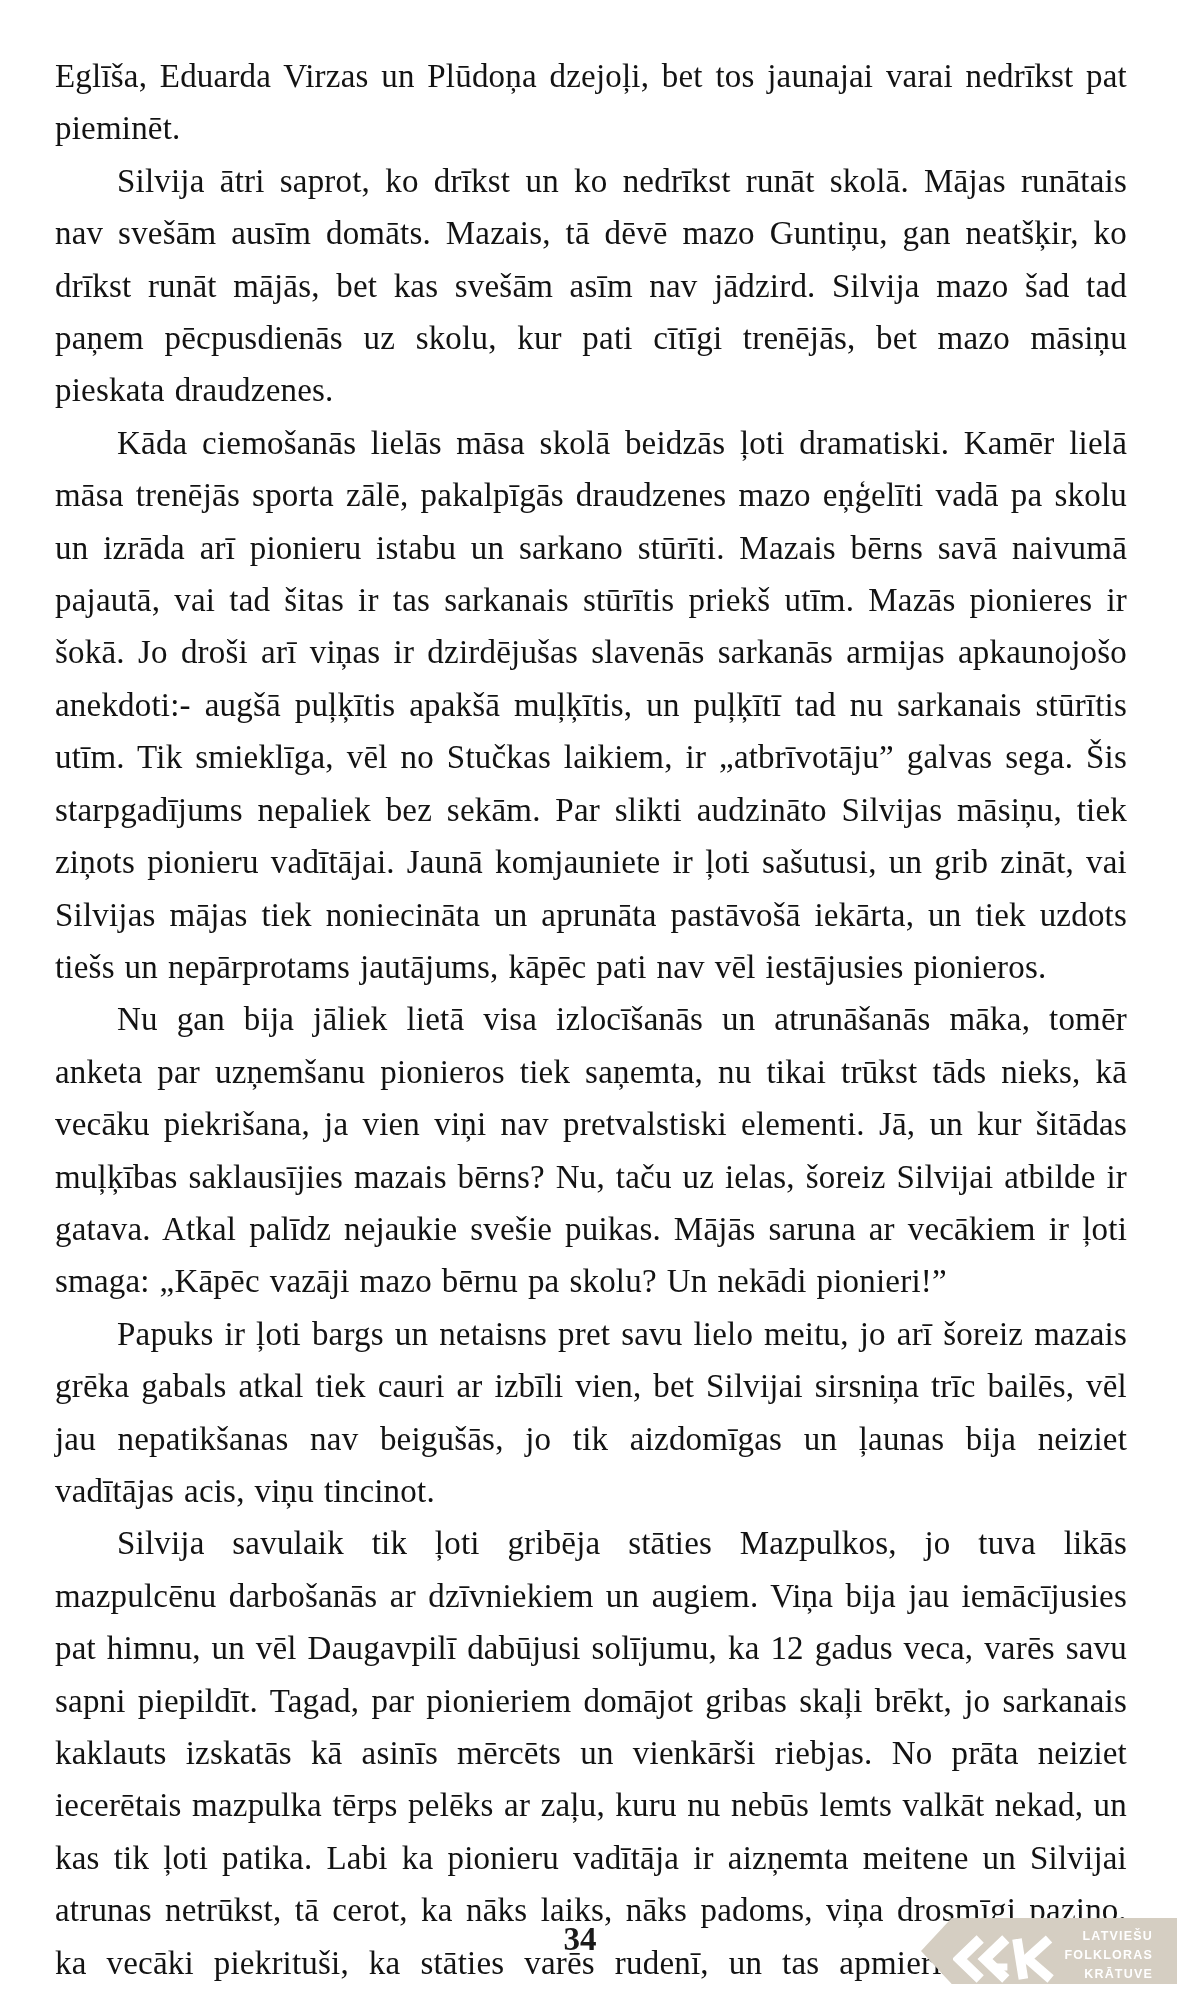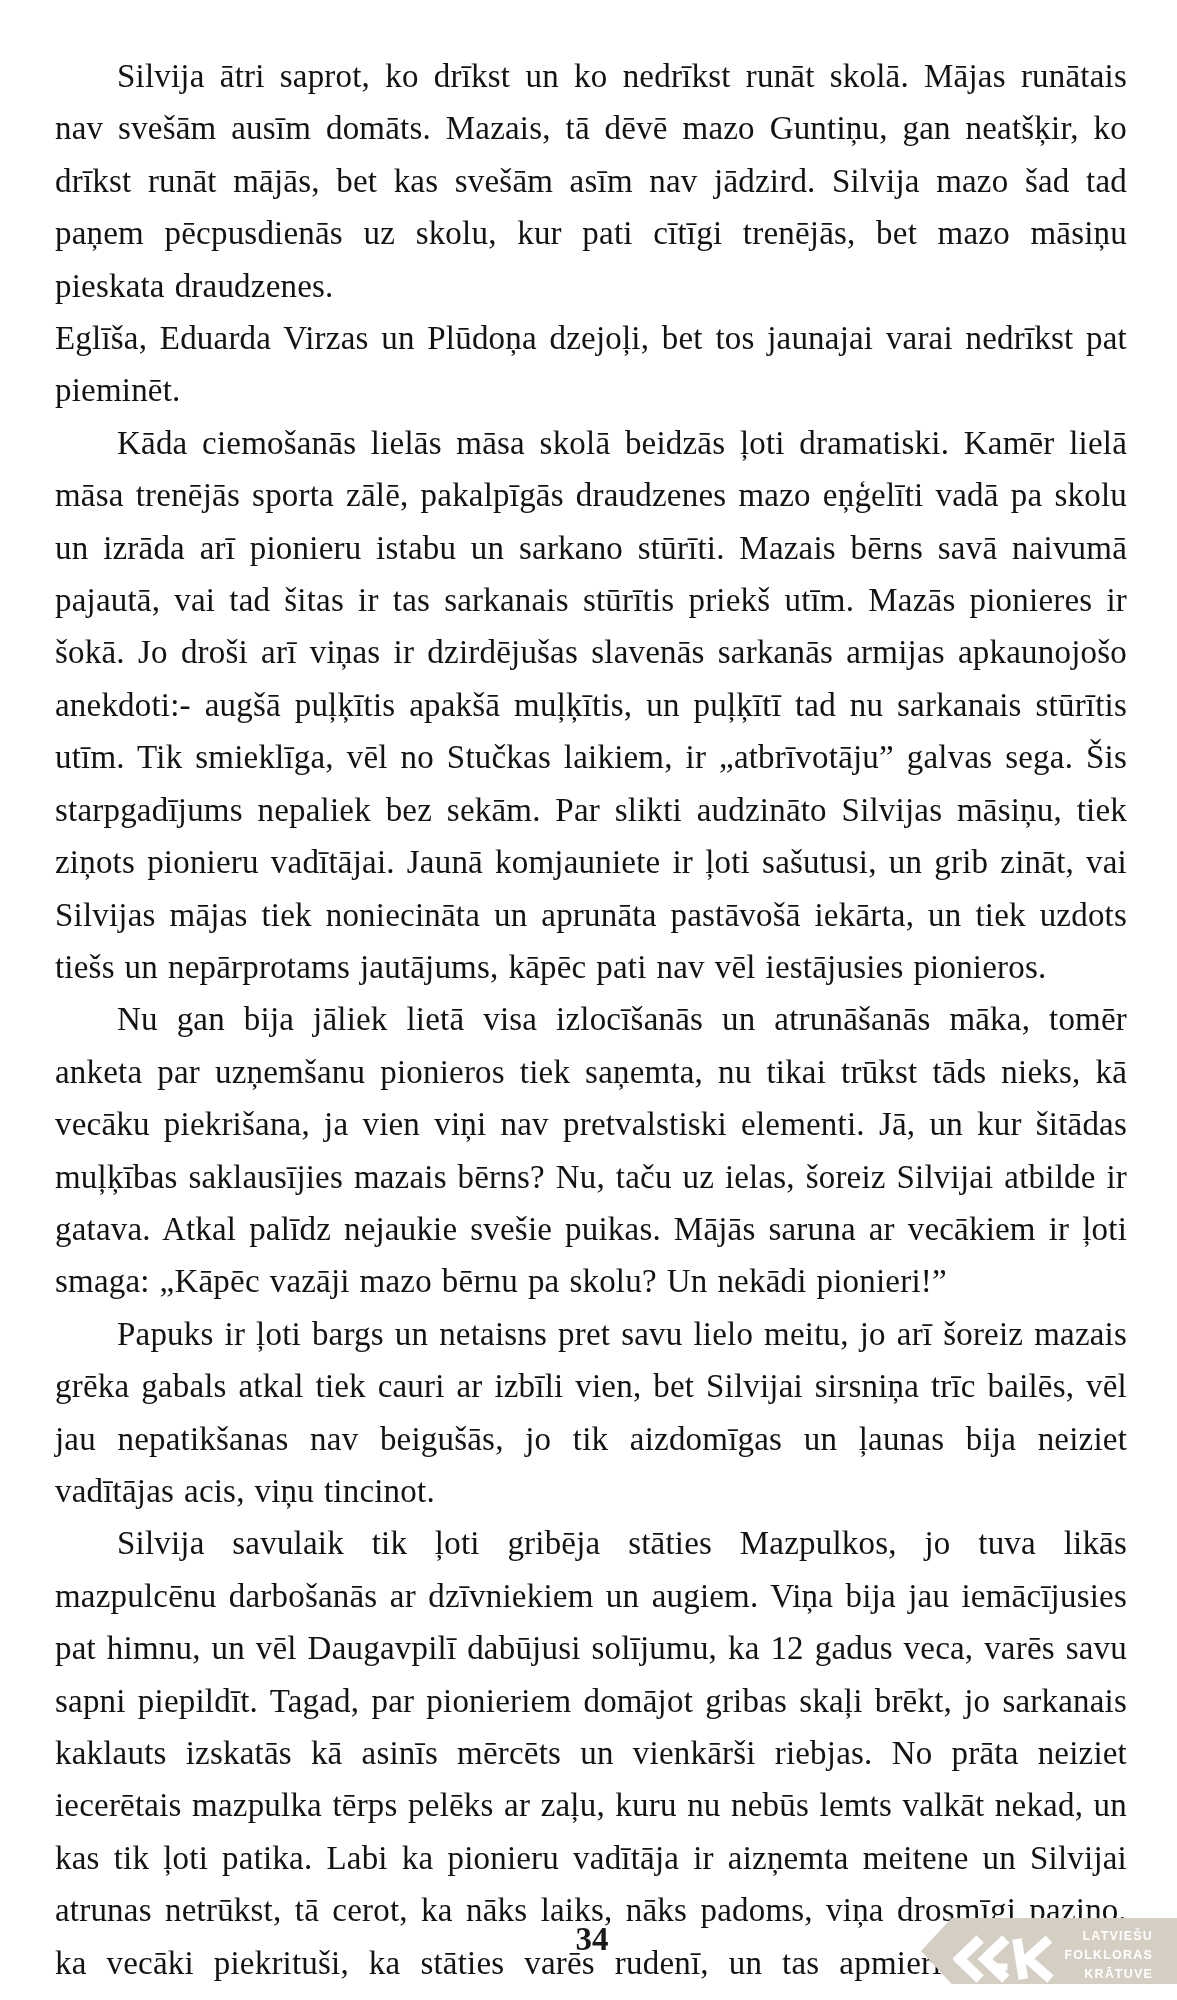--- a/index.html
+++ b/index.html
@@ -22,21 +22,21 @@
     margin: 0;
     font-size: 33px;
     line-height: 52.4px;
     text-align: justify;
     letter-spacing: 0.2px;
     word-spacing: 1.5px;
   }
   .para.indent { text-indent: 62px; }
   .page-number {
     position: absolute;
-    left: 12px;
+    left: 0;
     bottom: 42px;
     width: 1160px;
     text-align: center;
     font-size: 33px;
     font-weight: bold;
     color: #1a1a1a;
   }
   .lfk-banner {
     position: absolute;
     right: 0;
@@ -62,22 +62,22 @@
     letter-spacing: 1.2px;
     white-space: nowrap;
   }
 </style>
 </head>
 <body>
 
 <div class="page">
 
   <section class="text-column">
+    <p class="para">Eglīša, Eduarda Virzas un Plūdoņa dzejoļi, bet tos jaunajai varai nedrīkst pat pieminēt.</p>
     <p class="para indent">Silvija ātri saprot, ko drīkst un ko nedrīkst runāt skolā. Mājas runātais nav svešām ausīm domāts. Mazais, tā dēvē mazo Guntiņu, gan neatšķir, ko drīkst runāt mājās, bet kas svešām asīm nav jādzird. Silvija mazo šad tad paņem pēcpusdienās uz skolu, kur pati cītīgi trenējās, bet mazo māsiņu pieskata draudzenes.</p>
-    <p class="para">Eglīša, Eduarda Virzas un Plūdoņa dzejoļi, bet tos jaunajai varai nedrīkst pat pieminēt.</p>
     <p class="para indent">Kāda ciemošanās lielās māsa skolā beidzās ļoti dramatiski. Kamēr lielā māsa trenējās sporta zālē, pakalpīgās draudzenes mazo eņģelīti vadā pa skolu un izrāda arī pionieru istabu un sarkano stūrīti. Mazais bērns savā naivumā pajautā, vai tad šitas ir tas sarkanais stūrītis priekš utīm. Mazās pionieres ir šokā. Jo droši arī viņas ir dzirdējušas slavenās sarkanās armijas apkaunojošo anekdoti:- augšā puļķītis apakšā muļķītis, un puļķītī tad nu sarkanais stūrītis utīm. Tik smieklīga, vēl no Stučkas laikiem, ir „atbrīvotāju” galvas sega. Šis starpgadījums nepaliek bez sekām. Par slikti audzināto Silvijas māsiņu, tiek ziņots pionieru vadītājai. Jaunā komjauniete ir ļoti sašutusi, un grib zināt, vai Silvijas mājas tiek noniecināta un aprunāta pastāvošā iekārta, un tiek uzdots tiešs un nepārprotams jautājums, kāpēc pati nav vēl iestājusies pionieros.</p>
     <p class="para indent">Nu gan bija jāliek lietā visa izlocīšanās un atrunāšanās māka, tomēr anketa par uzņemšanu pionieros tiek saņemta, nu tikai trūkst tāds nieks, kā vecāku piekrišana, ja vien viņi nav pretvalstiski elementi. Jā, un kur šitādas muļķības saklausījies mazais bērns? Nu, taču uz ielas, šoreiz Silvijai atbilde ir gatava. Atkal palīdz nejaukie svešie puikas. Mājās saruna ar vecākiem ir ļoti smaga: „Kāpēc vazāji mazo bērnu pa skolu? Un nekādi pionieri!”</p>
     <p class="para indent">Papuks ir ļoti bargs un netaisns pret savu lielo meitu, jo arī šoreiz mazais grēka gabals atkal tiek cauri ar izbīli vien, bet Silvijai sirsniņa trīc bailēs, vēl jau nepatikšanas nav beigušās, jo tik aizdomīgas un ļaunas bija neiziet vadītājas acis, viņu tincinot.</p>
     <p class="para indent">Silvija savulaik tik ļoti gribēja stāties Mazpulkos, jo tuva likās mazpulcēnu darbošanās ar dzīvniekiem un augiem. Viņa bija jau iemācījusies pat himnu, un vēl Daugavpilī dabūjusi solījumu, ka 12 gadus veca, varēs savu sapni piepildīt. Tagad, par pionieriem domājot gribas skaļi brēkt, jo sarkanais kaklauts izskatās kā asinīs mērcēts un vienkārši riebjas. No prāta neiziet iecerētais mazpulka tērps pelēks ar zaļu, kuru nu nebūs lemts valkāt nekad, un kas tik ļoti patika. Labi ka pionieru vadītāja ir aizņemta meitene un Silvijai atrunas netrūkst, tā cerot, ka nāks laiks, nāks padoms, viņa drosmīgi paziņo, ka vecāki piekrituši, ka stāties varēs rudenī, un tas apmierina aizrautīgo komjaunieti.</p>
 
   </section>
 
   <div class="page-number">34</div>
 
   <div class="lfk-banner" style="background: rgb(213, 206, 194); color: rgb(255, 255, 255);">

